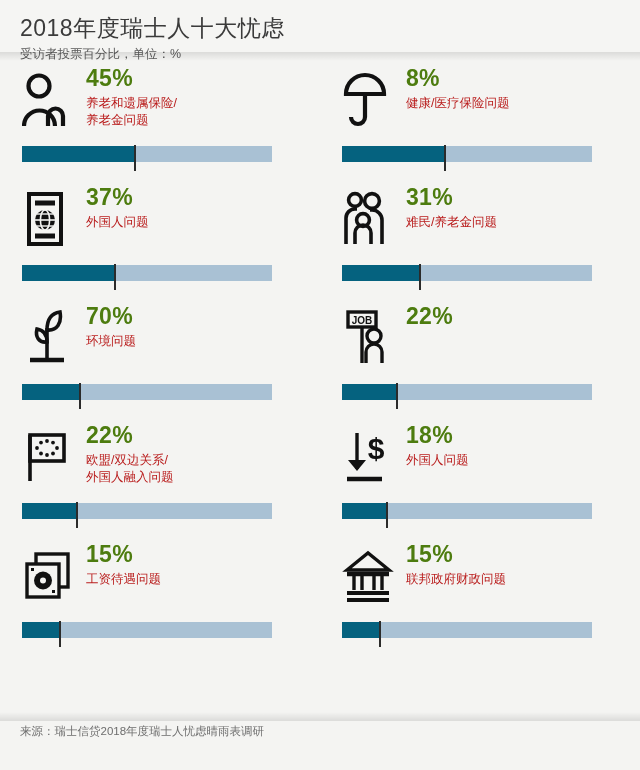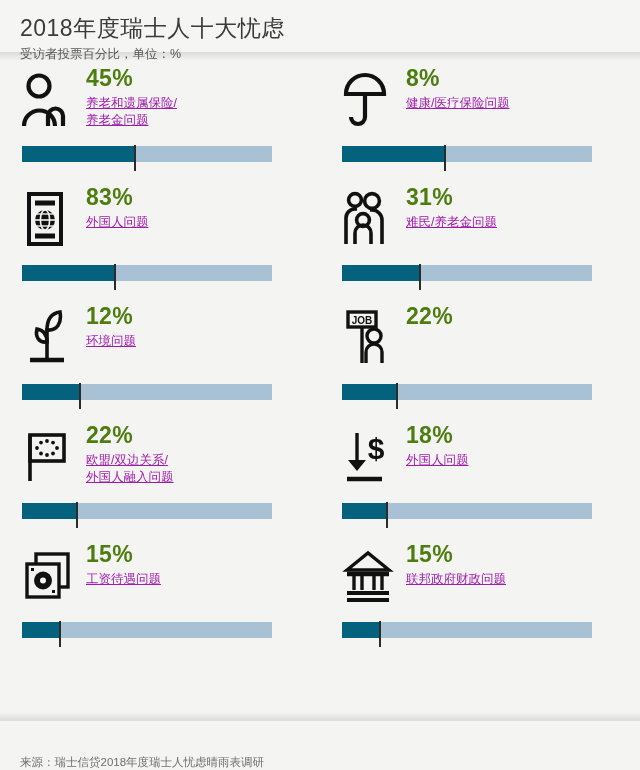--- a/index.html
+++ b/index.html
@@ -60,23 +60,22 @@
     display:flex;align-items:center;justify-content:flex-start;
     margin-right:8px;
   }
   .icon-box svg{display:block;}
   .text-box{flex:1 1 auto;padding-top:2px;min-width:0;}
   .pct{
     font-size:23px;font-weight:bold;color:#4d7c0f;
     line-height:1.05;margin:0 0 5px 0;letter-spacing:0.3px;
   }
   .label{
-    font-size:12.5px;color:#a21caf;line-height:1.35;margin:0;
+    font-size:12.5px;color:#b91c1c;line-height:1.35;margin:0;
     white-space:pre-line;
-    text-decoration:underline;
   }
   
   .bar-wrap{
     position:relative;
     margin-top:2px;
     height:26px;
     width:250px;
   }
   .bar-track{
     position:absolute;left:0;top:0;height:16px;width:250px;
@@ -87,21 +86,21 @@
     background:#05627f;
   }
   .bar-tick{
     position:absolute;top:-1px;width:2px;height:26px;
     background:#2b2b2b;
   }
   
   .footer{
     flex:0 0 auto;height:58px;position:relative;
     background:#f4f4f2;
-    display:flex;align-items:flex-end;
+    display:flex;align-items:flex-start;
     padding:0 20px;box-sizing:border-box;
   }
   .footer:before{
     content:"";position:absolute;left:0;right:0;top:0;height:9px;
     background:linear-gradient(to top, rgba(0,0,0,0.10), rgba(0,0,0,0));
     pointer-events:none;
   }
   .source{
     font-size:11.5px;color:#6e6e6e;margin:0;padding-top:12px;
   }
@@ -168,21 +167,21 @@
             <line x1="13" y1="12" x2="33" y2="12" stroke-width="5"></line>
             <line x1="13" y1="45" x2="33" y2="45" stroke-width="5"></line>
             <circle cx="23" cy="29" r="10" fill="#111" stroke="none"></circle>
             <ellipse cx="23" cy="29" rx="4.6" ry="10" fill="none" stroke="#f4f4f2" stroke-width="1.6"></ellipse>
             <line x1="13" y1="29" x2="33" y2="29" stroke="#f4f4f2" stroke-width="1.6"></line>
             <line x1="15" y1="23" x2="31" y2="23" stroke="#f4f4f2" stroke-width="1.4"></line>
             <line x1="15" y1="35" x2="31" y2="35" stroke="#f4f4f2" stroke-width="1.4"></line>
           </svg>
         </div>
         <div class="text-box">
-          <p class="pct">83%</p>
+          <p class="pct">37%</p>
           <p class="label">外国人问题</p>
         </div>
       </div>
       <div class="bar-wrap">
         <div class="bar-track"></div>
         <div class="bar-fill" style="width: 92.5px;"></div>
         <div class="bar-tick" style="left: 91.5px;"></div>
       </div>
     </div>
 
@@ -214,21 +213,21 @@
       <div class="cell-top">
         <div class="icon-box">
           <svg width="48" height="56" viewBox="0 0 48 56" fill="none" stroke="#111" stroke-width="3.6">
             <path d="M25 48 V18"></path>
             <path d="M25 20 c0 -12 6 -17 13 -18 c2 11 -3 19 -13 18 Z"></path>
             <path d="M25 32 c-8 1 -12 -5 -10 -13 c6 1 10 5 10 13 Z"></path>
             <line x1="8" y1="50" x2="42" y2="50" stroke-width="4.6"></line>
           </svg>
         </div>
         <div class="text-box">
-          <p class="pct">12%</p>
+          <p class="pct">70%</p>
           <p class="label">环境问题</p>
         </div>
       </div>
       <div class="bar-wrap">
         <div class="bar-track"></div>
         <div class="bar-fill" style="width: 57.5px;"></div>
         <div class="bar-tick" style="left: 56.5px;"></div>
       </div>
     </div>
 

